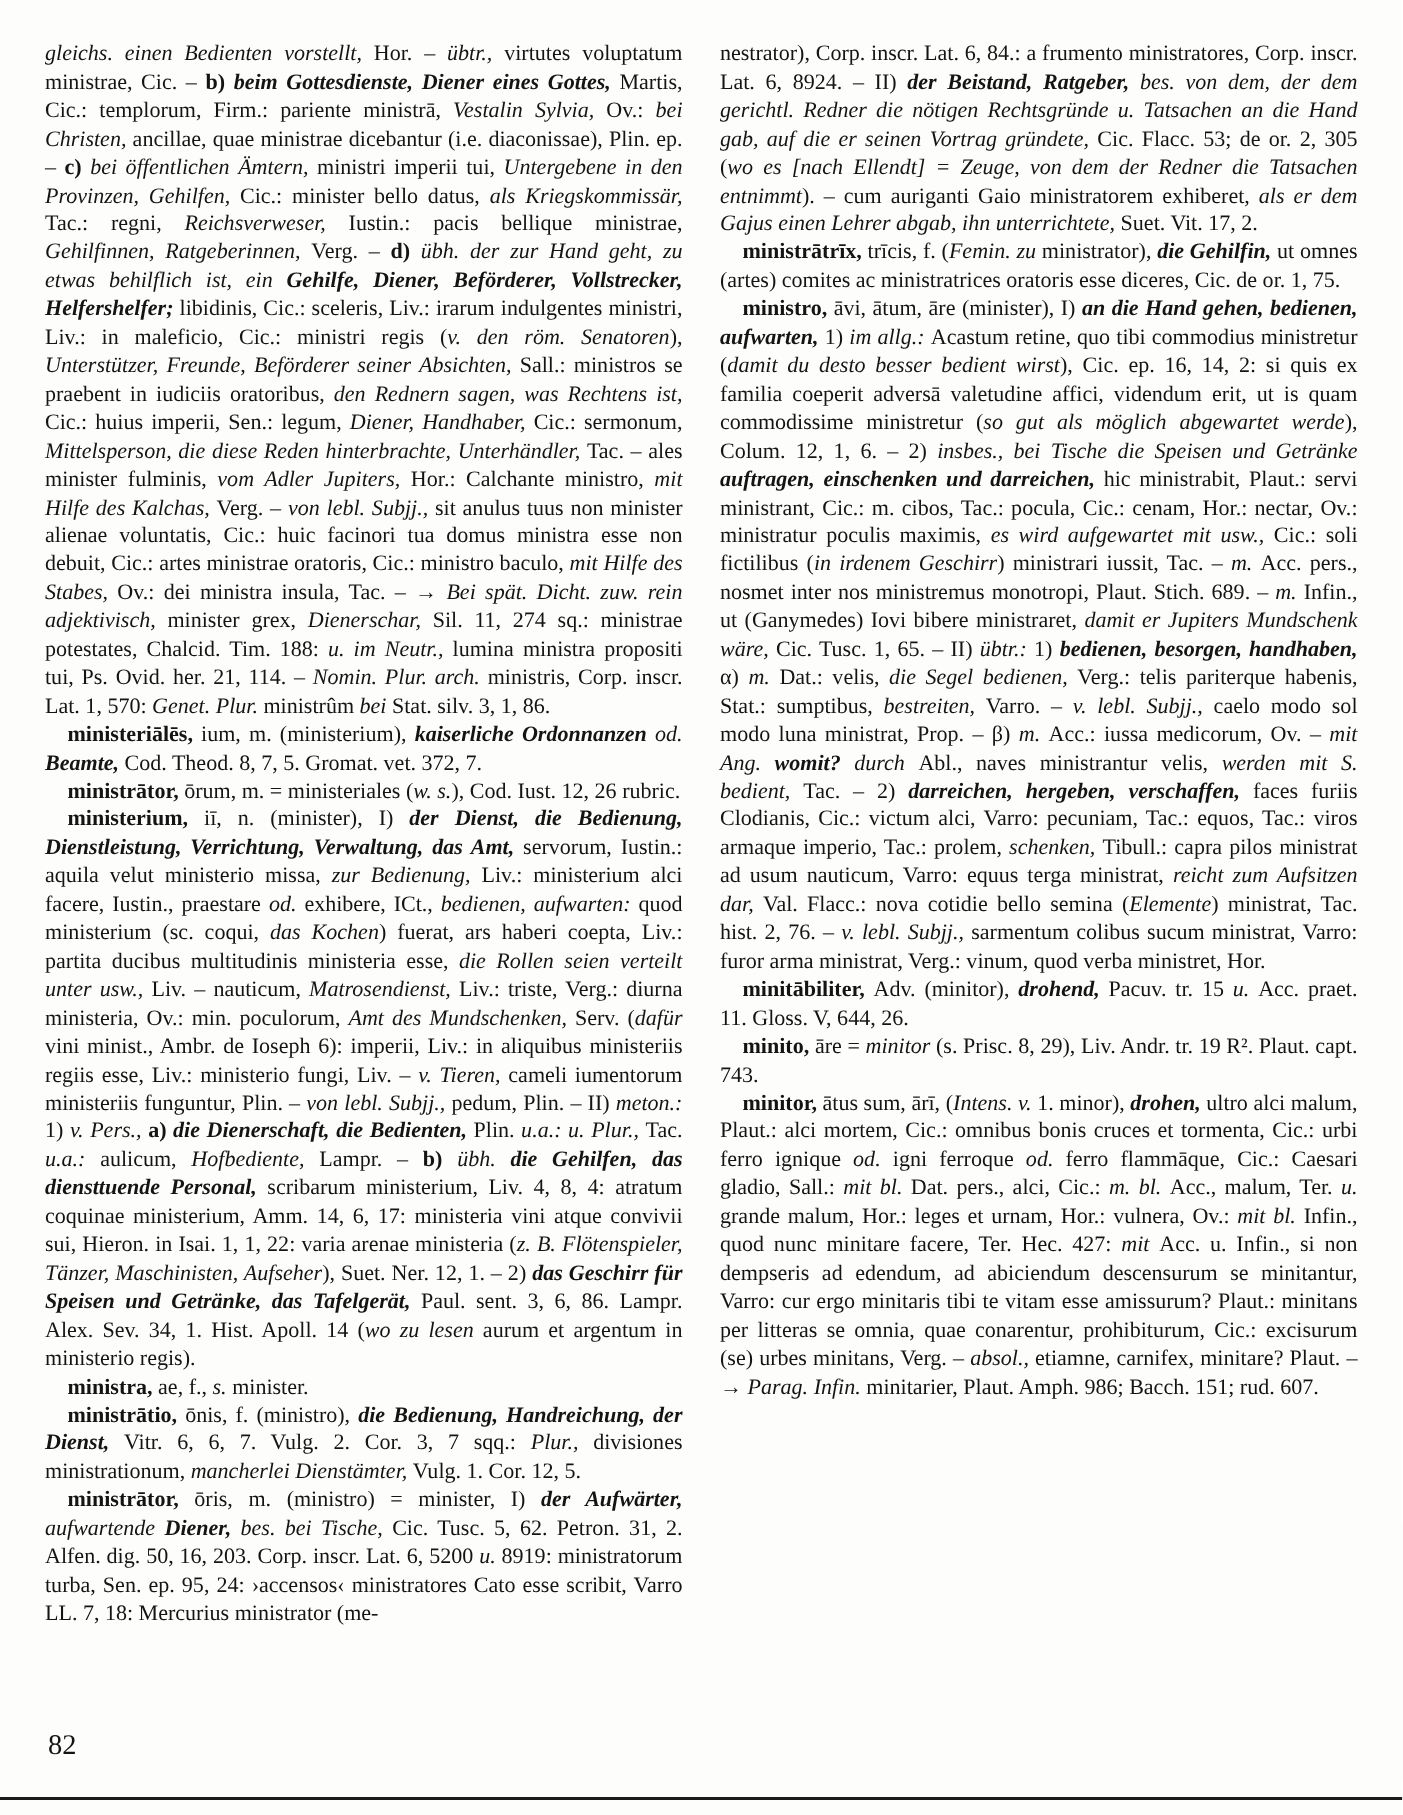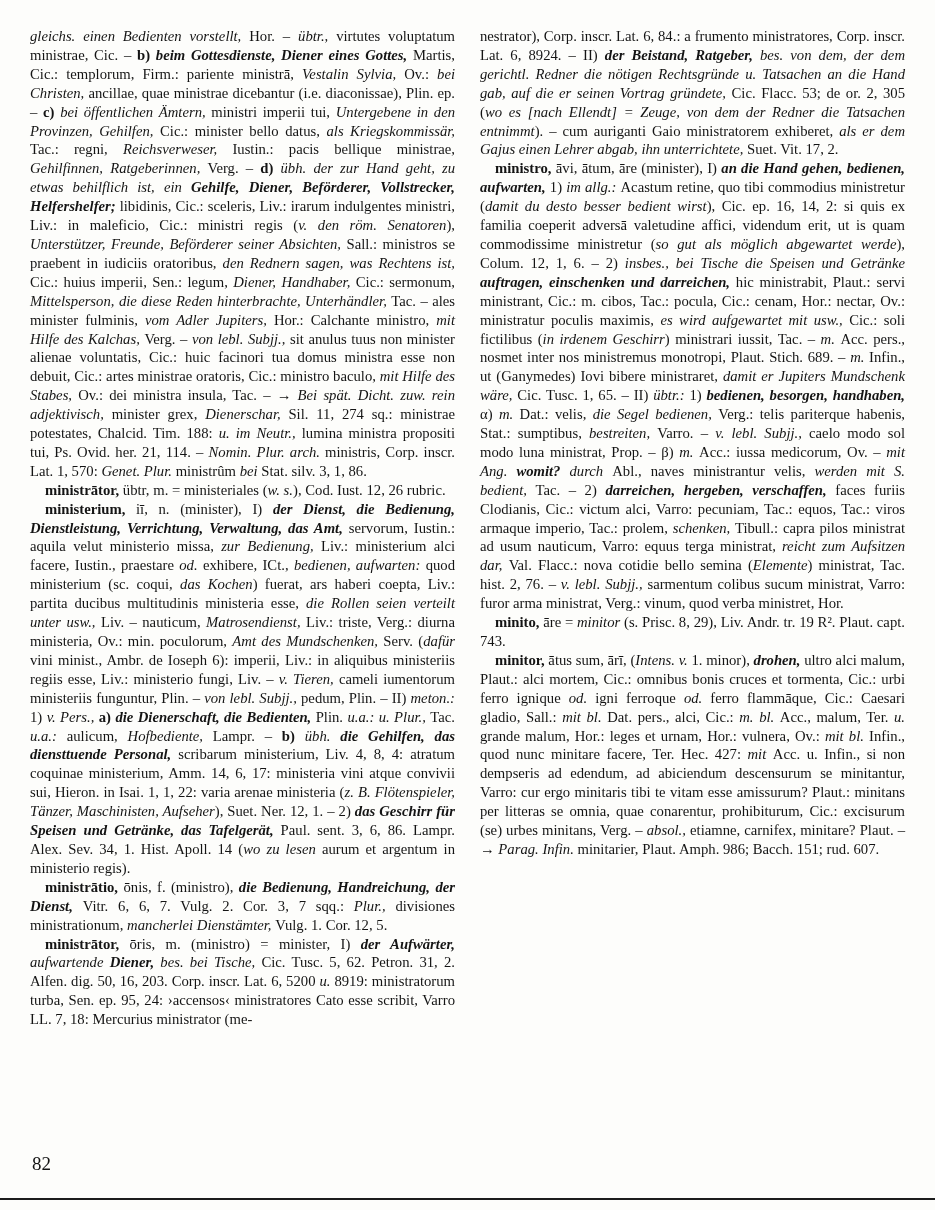--- a/index.html
+++ b/index.html
@@ -37,27 +37,31 @@
     background: #1c1c1c;
   }
 </style>
 </head>
 <body>
 
 <div class="page">
   <div class="columns">
     <div class="col">
         <p class="entry"><span class="it">gleichs. einen Bedienten vorstellt, </span><span>Hor. – </span><span class="it">übtr., </span><span>virtutes voluptatum ministrae, Cic. – </span><span class="bd">b) </span><span class="bdit">beim Gottesdienste, Diener eines Gottes, </span><span>Martis, Cic.: templorum, Firm.: pariente ministrā, </span><span class="it">Vestalin Sylvia, </span><span>Ov.: </span><span class="it">bei Christen, </span><span>ancillae, quae ministrae dicebantur (i.e. diaconissae), Plin. ep. – </span><span class="bd">c) </span><span class="it">bei öffentlichen Ämtern, </span><span>ministri imperii tui, </span><span class="it">Untergebene in den Provinzen, Gehilfen, </span><span>Cic.: minister bello datus, </span><span class="it">als Kriegskommissär, </span><span>Tac.: regni, </span><span class="it">Reichsverweser, </span><span>Iustin.: pacis bellique ministrae, </span><span class="it">Gehilfinnen, Ratgeberinnen, </span><span>Verg. – </span><span class="bd">d) </span><span class="it">übh. der zur Hand geht, zu etwas behilflich ist, ein </span><span class="bdit">Gehilfe, Diener, Beförderer, Vollstrecker, Helfershelfer; </span><span>libidinis, Cic.: sceleris, Liv.: irarum indulgentes ministri, Liv.: in maleficio, Cic.: ministri regis (</span><span class="it">v. den röm. Senatoren</span><span>), </span><span class="it">Unterstützer, Freunde, Beförderer seiner Absichten, </span><span>Sall.: ministros se praebent in iudiciis oratoribus, </span><span class="it">den Rednern sagen, was Rechtens ist, </span><span>Cic.: huius imperii, Sen.: legum, </span><span class="it">Diener, Handhaber, </span><span>Cic.: sermonum, </span><span class="it">Mittelsperson, die diese Reden hinterbrachte, Unterhändler, </span><span>Tac. – ales minister fulminis, </span><span class="it">vom Adler Jupiters, </span><span>Hor.: Calchante ministro, </span><span class="it">mit Hilfe des Kalchas, </span><span>Verg. – </span><span class="it">von lebl. Subjj., </span><span>sit anulus tuus non minister alienae voluntatis, Cic.: huic facinori tua domus ministra esse non debuit, Cic.: artes ministrae oratoris, Cic.: ministro baculo, </span><span class="it">mit Hilfe des Stabes, </span><span>Ov.: dei ministra insula, Tac. – → </span><span class="it">Bei spät. Dicht. zuw. rein adjektivisch, </span><span>minister grex, </span><span class="it">Dienerschar, </span><span>Sil. 11, 274 sq.: ministrae potestates, Chalcid. Tim. 188: </span><span class="it">u. im Neutr., </span><span>lumina ministra propositi tui, Ps. Ovid. her. 21, 114. – </span><span class="it">Nomin. Plur. arch. </span><span>ministris, Corp. inscr. Lat. 1, 570: </span><span class="it">Genet. Plur. </span><span>ministrûm </span><span class="it">bei </span><span>Stat. silv. 3, 1, 86.</span></p>
-        <p class="entry indent"><span class="bd">ministrātor, </span><span>übtr, m. = ministeriales (</span><span class="it">w. s.</span><span>), Cod. Iust. 12, 26 rubric.</span></p>
+        <p class="entry indent"><span class="bd">ministeriālēs, </span><span>ium, m. (ministerium), </span><span class="bdit">kaiserliche Ordonnanzen </span><span class="it">od. </span><span class="bdit">Beamte, </span><span>Cod. Theod. 8, 7, 5. Gromat. vet. 372, 7.</span></p>
+        <p class="entry indent"><span class="bd">ministrātor, </span><span>ōrum, m. = ministeriales (</span><span class="it">w. s.</span><span>), Cod. Iust. 12, 26 rubric.</span></p>
         <p class="entry indent"><span class="bd">ministerium, </span><span>iī, n. (minister), I) </span><span class="bdit">der Dienst, die Bedienung, Dienstleistung, Verrichtung, Verwaltung, das Amt, </span><span>servorum, Iustin.: aquila velut ministerio missa, </span><span class="it">zur Bedienung, </span><span>Liv.: ministerium alci facere, Iustin., praestare </span><span class="it">od. </span><span>exhibere, ICt., </span><span class="it">bedienen, aufwarten: </span><span>quod ministerium (sc. coqui, </span><span class="it">das Kochen</span><span>) fuerat, ars haberi coepta, Liv.: partita ducibus multitudinis ministeria esse, </span><span class="it">die Rollen seien verteilt unter usw., </span><span>Liv. – nauticum, </span><span class="it">Matrosendienst, </span><span>Liv.: triste, Verg.: diurna ministeria, Ov.: min. poculorum, </span><span class="it">Amt des Mundschenken, </span><span>Serv. (</span><span class="it">dafür </span><span>vini minist., Ambr. de Ioseph 6): imperii, Liv.: in aliquibus ministeriis regiis esse, Liv.: ministerio fungi, Liv. – </span><span class="it">v. Tieren, </span><span>cameli iumentorum ministeriis funguntur, Plin. – </span><span class="it">von lebl. Subjj., </span><span>pedum, Plin. – II) </span><span class="it">meton.: </span><span>1) </span><span class="it">v. Pers., </span><span class="bd">a) </span><span class="bdit">die Dienerschaft, die Bedienten, </span><span>Plin. </span><span class="it">u.a.: u. Plur., </span><span>Tac. </span><span class="it">u.a.: </span><span>aulicum, </span><span class="it">Hofbediente, </span><span>Lampr. – </span><span class="bd">b) </span><span class="it">übh. </span><span class="bdit">die Gehilfen, das diensttuende Personal, </span><span>scribarum ministerium, Liv. 4, 8, 4: atratum coquinae ministerium, Amm. 14, 6, 17: ministeria vini atque convivii sui, Hieron. in Isai. 1, 1, 22: varia arenae ministeria (</span><span class="it">z. B. Flötenspieler, Tänzer, Maschinisten, Aufseher</span><span>), Suet. Ner. 12, 1. – 2) </span><span class="bdit">das Geschirr für Speisen und Getränke, das Tafelgerät, </span><span>Paul. sent. 3, 6, 86. Lampr. Alex. Sev. 34, 1. Hist. Apoll. 14 (</span><span class="it">wo zu lesen </span><span>aurum et argentum in ministerio regis).</span></p>
+        <p class="entry indent"><span class="bd">ministra, </span><span>ae, f., </span><span class="it">s. </span><span>minister.</span></p>
         <p class="entry indent"><span class="bd">ministrātio, </span><span>ōnis, f. (ministro), </span><span class="bdit">die Bedienung, Handreichung, der Dienst, </span><span>Vitr. 6, 6, 7. Vulg. 2. Cor. 3, 7 sqq.: </span><span class="it">Plur., </span><span>divisiones ministrationum, </span><span class="it">mancherlei Dienstämter, </span><span>Vulg. 1. Cor. 12, 5.</span></p>
         <p class="entry indent"><span class="bd">ministrātor, </span><span>ōris, m. (ministro) = minister, I) </span><span class="bdit">der Aufwärter, </span><span class="it">aufwartende </span><span class="bdit">Diener, </span><span class="it">bes. bei Tische, </span><span>Cic. Tusc. 5, 62. Petron. 31, 2. Alfen. dig. 50, 16, 203. Corp. inscr. Lat. 6, 5200 </span><span class="it">u. </span><span>8919: ministratorum turba, Sen. ep. 95, 24: ›accensos‹ ministratores Cato esse scribit, Varro LL. 7, 18: Mercurius ministrator (me-</span></p>
       </div>
     <div class="col">
         <p class="entry"><span>nestrator), Corp. inscr. Lat. 6, 84.: a frumento ministratores, Corp. inscr. Lat. 6, 8924. – II) </span><span class="bdit">der Beistand, Ratgeber, </span><span class="it">bes. von dem, der dem gerichtl. Redner die nötigen Rechtsgründe u. Tatsachen an die Hand gab, auf die er seinen Vortrag gründete, </span><span>Cic. Flacc. 53; de or. 2, 305 (</span><span class="it">wo es [nach Ellendt] = Zeuge, von dem der Redner die Tatsachen entnimmt</span><span>). – cum auriganti Gaio ministratorem exhiberet, </span><span class="it">als er dem Gajus einen Lehrer abgab, ihn unterrichtete, </span><span>Suet. Vit. 17, 2.</span></p>
+        <p class="entry indent"><span class="bd">ministrātrīx, </span><span>trīcis, f. (</span><span class="it">Femin. zu </span><span>ministrator), </span><span class="bdit">die Gehilfin, </span><span>ut omnes (artes) comites ac ministratrices oratoris esse diceres, Cic. de or. 1, 75.</span></p>
         <p class="entry indent"><span class="bd">ministro, </span><span>āvi, ātum, āre (minister), I) </span><span class="bdit">an die Hand gehen, bedienen, aufwarten, </span><span>1) </span><span class="it">im allg.: </span><span>Acastum retine, quo tibi commodius ministretur (</span><span class="it">damit du desto besser bedient wirst</span><span>), Cic. ep. 16, 14, 2: si quis ex familia coeperit adversā valetudine affici, videndum erit, ut is quam commodissime ministretur (</span><span class="it">so gut als möglich abgewartet werde</span><span>), Colum. 12, 1, 6. – 2) </span><span class="it">insbes., bei Tische die Speisen und Getränke </span><span class="bdit">auftragen, einschenken und darreichen, </span><span>hic ministrabit, Plaut.: servi ministrant, Cic.: m. cibos, Tac.: pocula, Cic.: cenam, Hor.: nectar, Ov.: ministratur poculis maximis, </span><span class="it">es wird aufgewartet mit usw., </span><span>Cic.: soli fictilibus (</span><span class="it">in irdenem Geschirr</span><span>) ministrari iussit, Tac. – </span><span class="it">m. </span><span>Acc. pers., nosmet inter nos ministremus monotropi, Plaut. Stich. 689. – </span><span class="it">m. </span><span>Infin., ut (Ganymedes) Iovi bibere ministraret, </span><span class="it">damit er Jupiters Mundschenk wäre, </span><span>Cic. Tusc. 1, 65. – II) </span><span class="it">übtr.: </span><span>1) </span><span class="bdit">bedienen, besorgen, handhaben, </span><span>α) </span><span class="it">m. </span><span>Dat.: velis, </span><span class="it">die Segel bedienen, </span><span>Verg.: telis pariterque habenis, Stat.: sumptibus, </span><span class="it">bestreiten, </span><span>Varro. – </span><span class="it">v. lebl. Subjj., </span><span>caelo modo sol modo luna ministrat, Prop. – β) </span><span class="it">m. </span><span>Acc.: iussa medicorum, Ov. – </span><span class="it">mit Ang. </span><span class="bdit">womit? </span><span class="it">durch </span><span>Abl., naves ministrantur velis, </span><span class="it">werden mit S. bedient, </span><span>Tac. – 2) </span><span class="bdit">darreichen, hergeben, verschaffen, </span><span>faces furiis Clodianis, Cic.: victum alci, Varro: pecuniam, Tac.: equos, Tac.: viros armaque imperio, Tac.: prolem, </span><span class="it">schenken, </span><span>Tibull.: capra pilos ministrat ad usum nauticum, Varro: equus terga ministrat, </span><span class="it">reicht zum Aufsitzen dar, </span><span>Val. Flacc.: nova cotidie bello semina (</span><span class="it">Elemente</span><span>) ministrat, Tac. hist. 2, 76. – </span><span class="it">v. lebl. Subjj., </span><span>sarmentum colibus sucum ministrat, Varro: furor arma ministrat, Verg.: vinum, quod verba ministret, Hor.</span></p>
+        <p class="entry indent"><span class="bd">minitābiliter, </span><span>Adv. (minitor), </span><span class="bdit">drohend, </span><span>Pacuv. tr. 15 </span><span class="it">u. </span><span>Acc. praet. 11. Gloss. V, 644, 26.</span></p>
         <p class="entry indent"><span class="bd">minito, </span><span>āre = </span><span class="it">minitor </span><span>(s. Prisc. 8, 29), Liv. Andr. tr. 19 R². Plaut. capt. 743.</span></p>
         <p class="entry indent"><span class="bd">minitor, </span><span>ātus sum, ārī, (</span><span class="it">Intens. v. </span><span>1. minor), </span><span class="bdit">drohen, </span><span>ultro alci malum, Plaut.: alci mortem, Cic.: omnibus bonis cruces et tormenta, Cic.: urbi ferro ignique </span><span class="it">od. </span><span>igni ferroque </span><span class="it">od. </span><span>ferro flammāque, Cic.: Caesari gladio, Sall.: </span><span class="it">mit bl. </span><span>Dat. pers., alci, Cic.: </span><span class="it">m. bl. </span><span>Acc., malum, Ter. </span><span class="it">u. </span><span>grande malum, Hor.: leges et urnam, Hor.: vulnera, Ov.: </span><span class="it">mit bl. </span><span>Infin., quod nunc minitare facere, Ter. Hec. 427: </span><span class="it">mit </span><span>Acc. u. Infin., si non dempseris ad edendum, ad abiciendum descensurum se minitantur, Varro: cur ergo minitaris tibi te vitam esse amissurum? Plaut.: minitans per litteras se omnia, quae conarentur, prohibiturum, Cic.: excisurum (se) urbes minitans, Verg. – </span><span class="it">absol., </span><span>etiamne, carnifex, minitare? Plaut. – → </span><span class="it">Parag. Infin. </span><span>minitarier, Plaut. Amph. 986; Bacch. 151; rud. 607.</span></p>
       </div>
   </div>
   <div class="footer-page-number">82</div>
   <div class="bottom-rule"></div>
 </div>
 
 </body></html>

